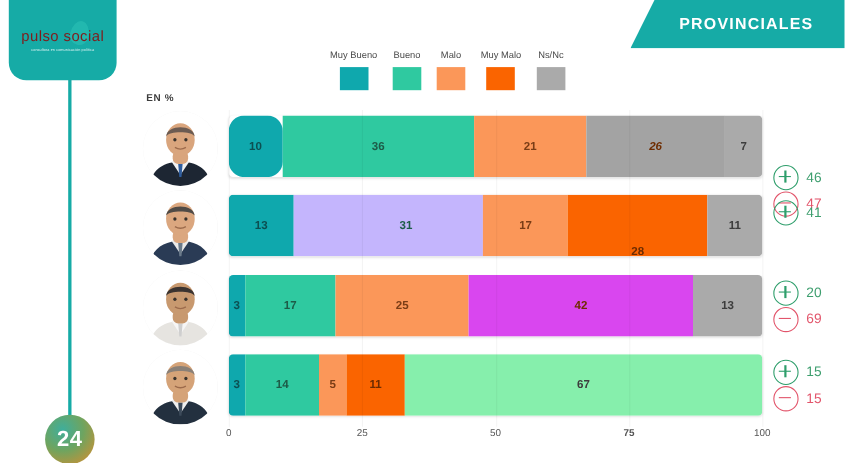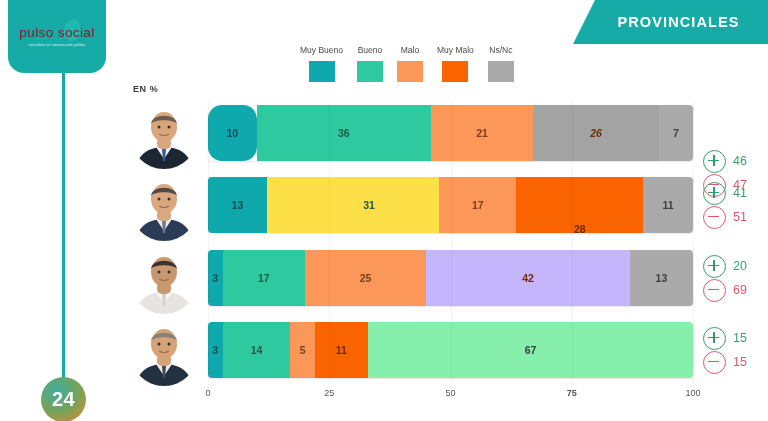--- a/index.html
+++ b/index.html
@@ -162,46 +162,40 @@
           <ellipse cx="34" cy="26" rx="13" ry="15" fill="#dba77f"></ellipse>
           <path d="M21 23 C22 12 46 12 47 23 C44 18 24 18 21 23 Z" fill="#4f4a46"></path>
           <ellipse cx="29" cy="26" rx="1.5" ry="1.6" fill="#39322c"></ellipse>
           <ellipse cx="39" cy="26" rx="1.5" ry="1.6" fill="#39322c"></ellipse>
           <path d="M29 33 Q34 36 39 33" stroke="#9c6a4b" stroke-width="1.2" fill="none"></path>
         </svg></div>
       <div class="bar-wrap">
         <div class="seg" style="width: 13%; background: rgb(15, 168, 173);">
           <span style="color: rgb(12, 79, 81);">13</span>
         </div>
-        <div class="seg" style="width: 31%; background: #fde047; padding-left: 32px;">
+        <div class="seg" style="width: 31%; background: #c4b5fd; padding-left: 32px;">
           <span style="color: rgb(29, 92, 72);">31</span>
         </div>
         <div class="seg" style="width: 17%; background: rgb(251, 151, 89);">
           <span style="color: rgb(122, 61, 22);">17</span>
         </div>
         <div class="seg" style="width: 28%; background: rgb(250, 100, 0);">
           <span style="color: rgb(110, 44, 0); margin-top: 47px;">28</span>
         </div>
         <div class="seg" style="width: 11%; background: rgb(170, 170, 170);">
           <span style="color: rgb(61, 61, 61);">11</span>
         </div>
       </div>
       <div class="scores" style="top: 4px;">
         <div class="score-line">
           <div class="circ">
             <i class="h"></i>
             <i class="v"></i>
           </div>
           <div class="score-val">41</div>
-        </div>
-        <div class="score-line">
-          <div class="circ neg">
-            <i class="h"></i>
-          </div>
-          <div class="score-val neg">51</div>
         </div>
       </div>
     </div>
     <div class="row" style="top: 150px;">
       <div class="photo-circ" style="top: -4px;"><svg viewBox="0 0 68 68" width="68" height="68">
           <rect width="68" height="68" fill="#ffffff"></rect>
           <path d="M6 68 C8 52 20 46 34 46 C48 46 60 52 62 68 Z" fill="#e6e4e0"></path>
           <path d="M26 46 L34 58 L42 46 L38 44 L30 44 Z" fill="#f6f6f6"></path>
           <path d="M32 48 L36 48 L35 60 L33 60 Z" fill="#cfcfcf"></path>
           <rect x="27" y="36" width="14" height="12" rx="5" fill="#c8996f"></rect>
@@ -214,21 +208,21 @@
       <div class="bar-wrap">
         <div class="seg" style="width: 3%; background: rgb(15, 168, 173);">
           <span style="color: rgb(12, 79, 81);">3</span>
         </div>
         <div class="seg" style="width: 17%; background: rgb(47, 201, 160);">
           <span style="color: rgb(29, 92, 72);">17</span>
         </div>
         <div class="seg" style="width: 25%; background: rgb(251, 151, 89);">
           <span style="color: rgb(122, 61, 22);">25</span>
         </div>
-        <div class="seg" style="width: 42%; background: #c4b5fd;">
+        <div class="seg" style="width: 42%; background: #d946ef;">
           <span style="color: rgb(110, 44, 0);">42</span>
         </div>
         <div class="seg" style="width: 13%; background: rgb(170, 170, 170);">
           <span style="color: rgb(61, 61, 61);">13</span>
         </div>
       </div>
       <div class="scores" style="top: 4px;">
         <div class="score-line">
           <div class="circ">
             <i class="h"></i>

